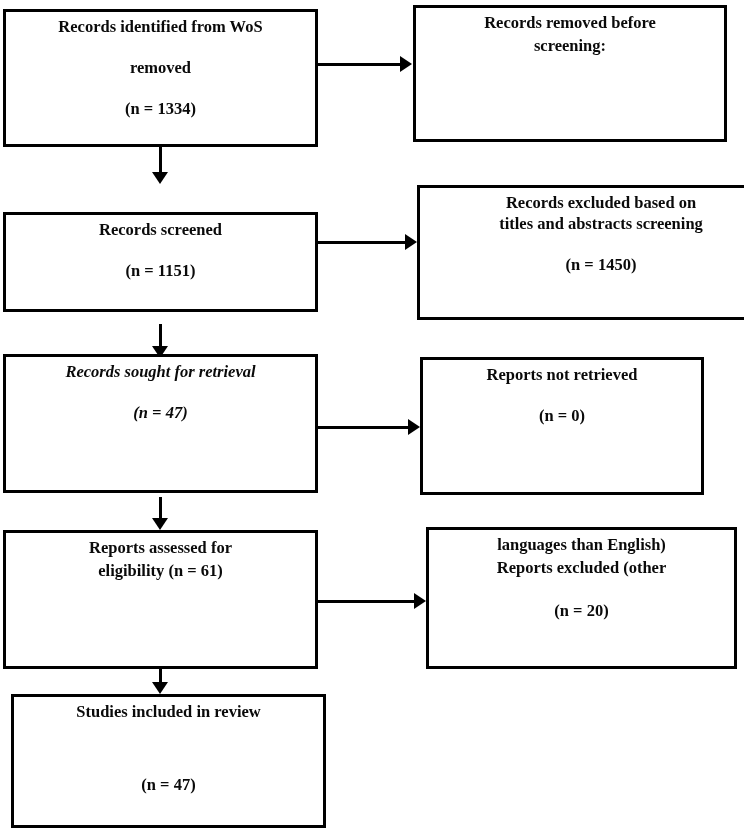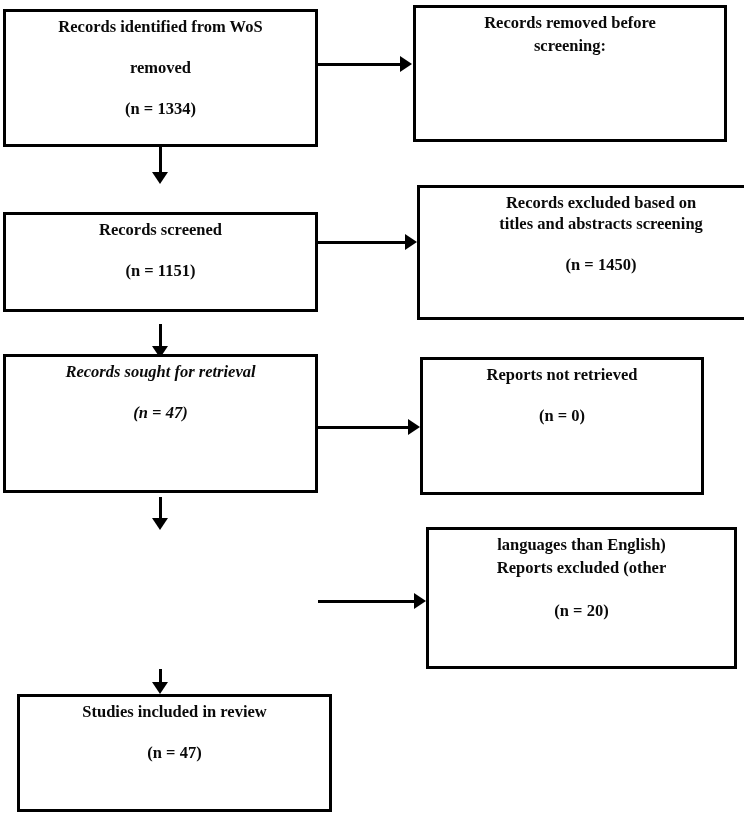--- a/index.html
+++ b/index.html
@@ -130,35 +130,39 @@
   <div class="connector">
     <div class="stem-h" style="left:318px; top:426px; width:93px;"></div>
     <div class="arrowhead-right" style="left:408px; top:419px;"></div>
   </div>
 
   <div class="connector">
     <div class="stem-v" style="left:159px; top:497px; height:25px;"></div>
     <div class="arrowhead-down" style="left:152px; top:518px;"></div>
   </div>
 
+  <div class="flow-box tight" style="left:3px; top:530px; width:315px; height:139px;">
+    <span class="line">Reports assessed for</span>
+    <span class="line">eligibility (n = 61)</span>
+  </div>
 
   <div class="flow-box tight" style="left:426px; top:527px; width:311px; height:142px;">
     <span class="line">languages than English)</span>
     <span class="line">Reports excluded (other</span>
     <span class="line gap-before">(n = 20)</span>
   </div>
 
   <div class="connector">
     <div class="stem-h" style="left:318px; top:600px; width:99px;"></div>
     <div class="arrowhead-right" style="left:414px; top:593px;"></div>
   </div>
 
   <div class="connector">
     <div class="stem-v" style="left:159px; top:669px; height:18px;"></div>
     <div class="arrowhead-down" style="left:152px; top:682px;"></div>
   </div>
 
-  <div class="flow-box" style="left:17px; top:694px; width:315px; height:118px;">
+  <div class="flow-box" style="left:11px; top:694px; width:315px; height:134px;gap:32px;">
     <span class="line">Studies included in review</span>
     <span class="line gap-before">(n = 47)</span>
   </div>
 
 </div>
 
 </body></html>

